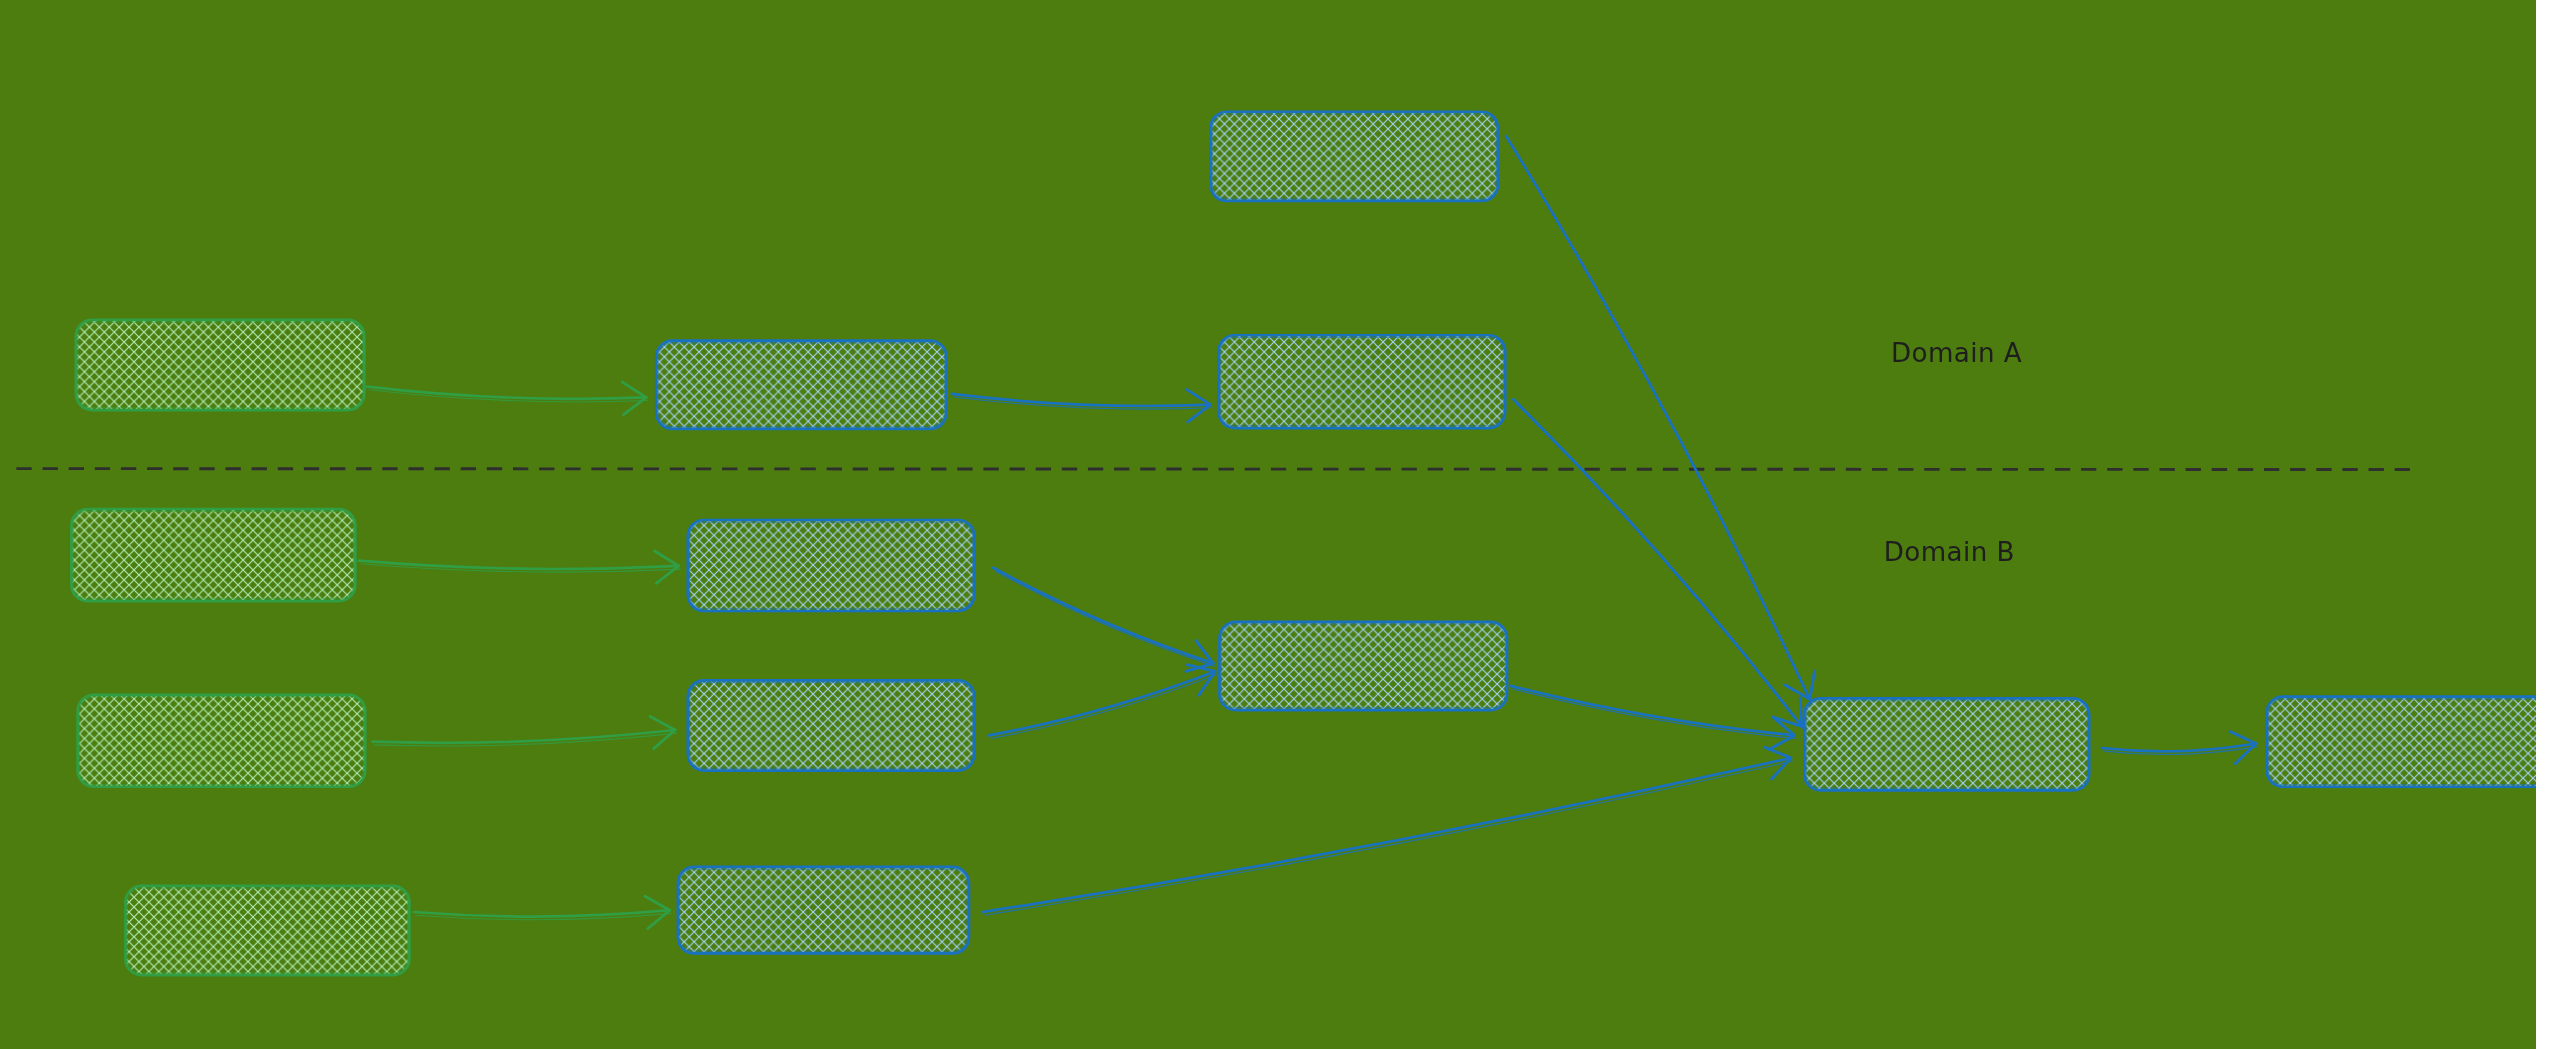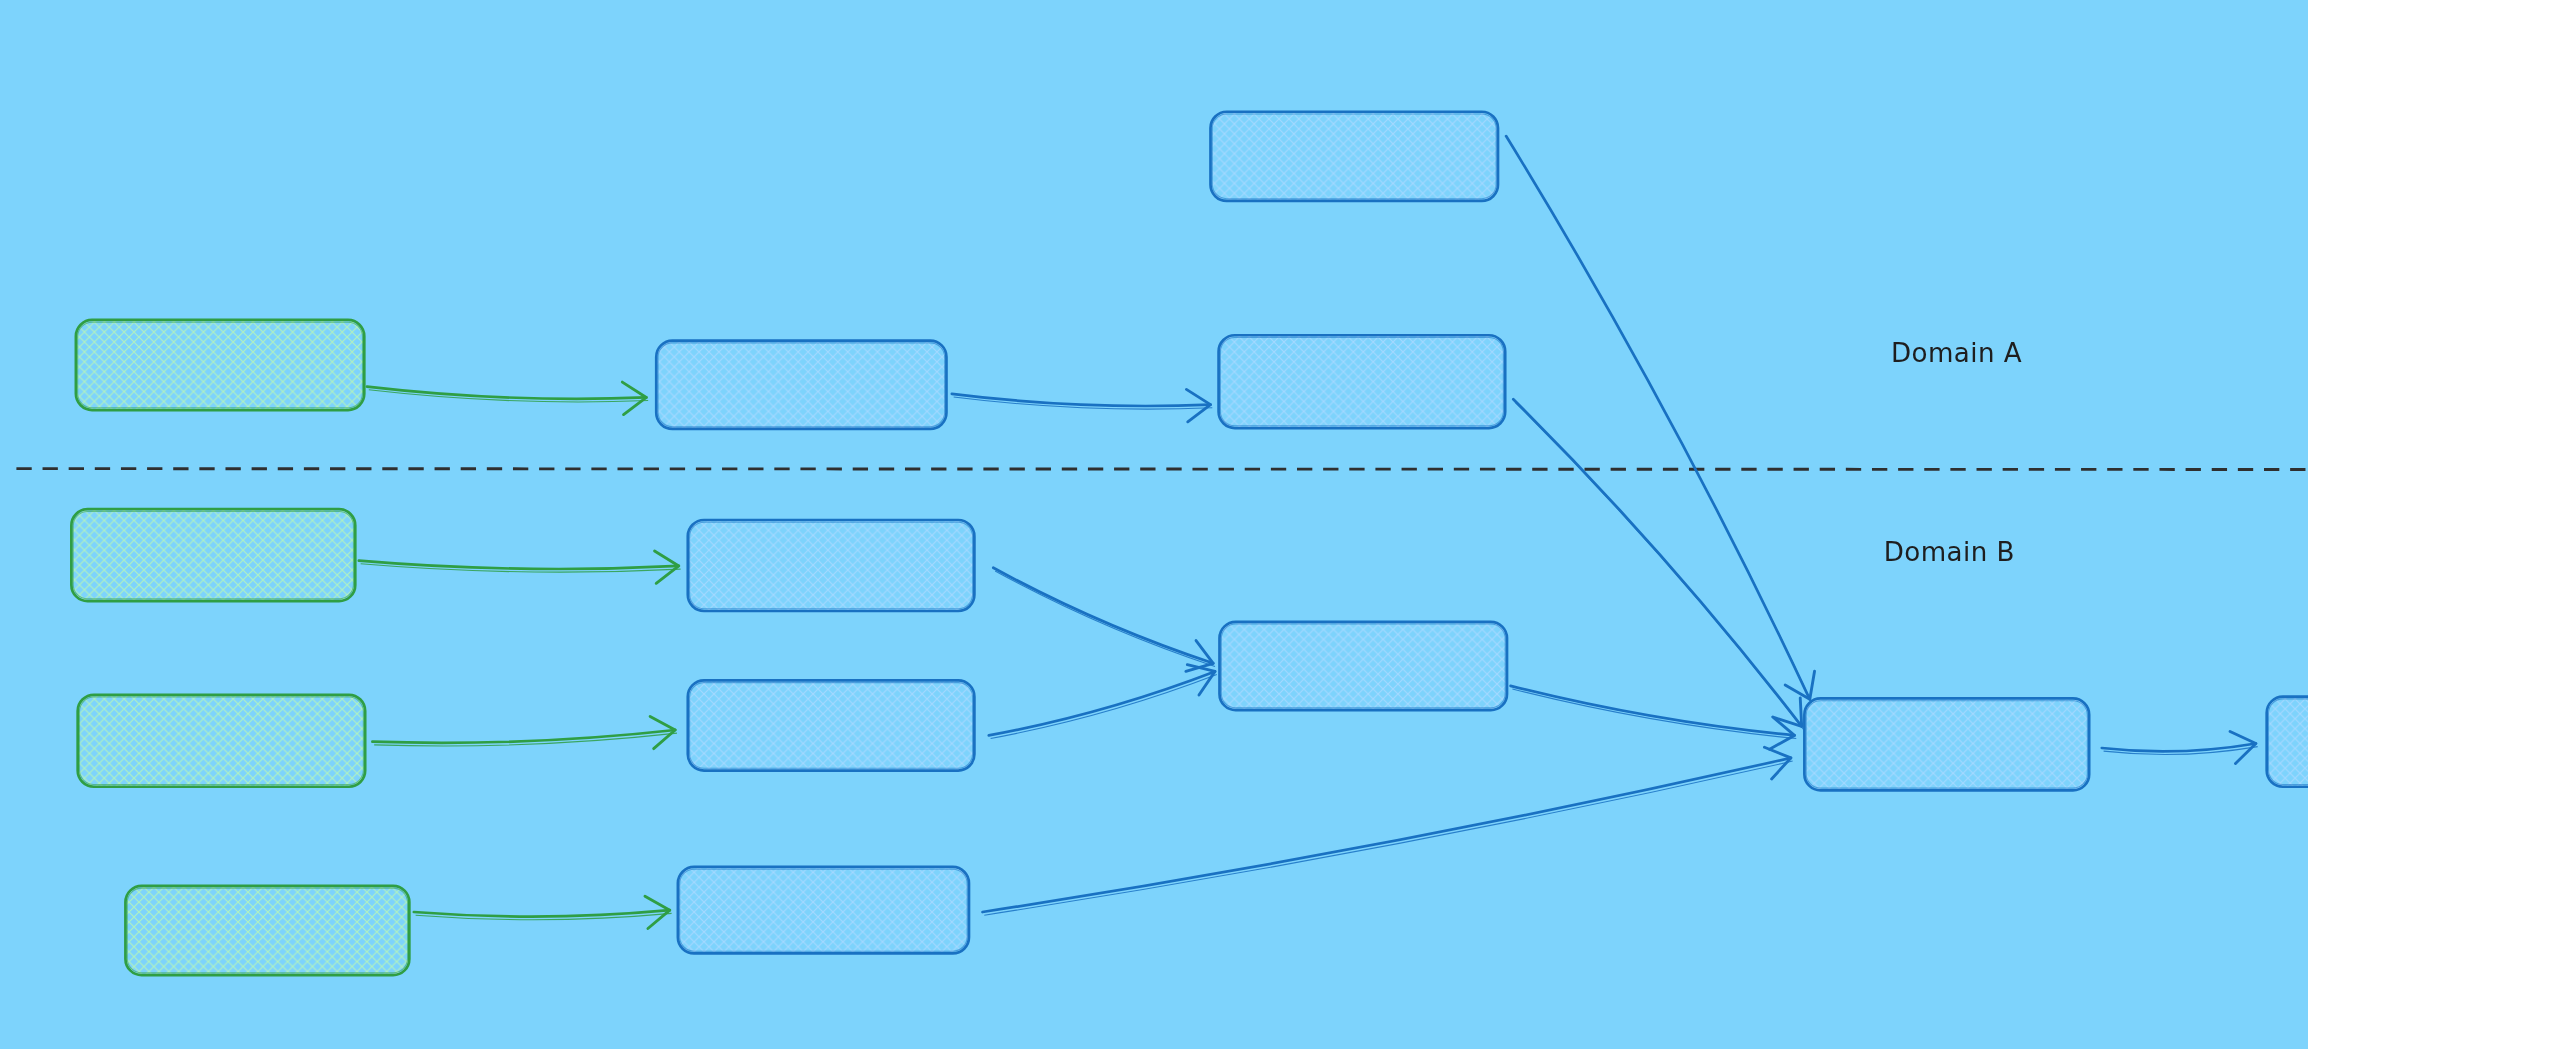--- a/index.html
+++ b/index.html
@@ -1,16 +1,16 @@
 <!DOCTYPE html>
 <html style="font-size:14.4px"><head>
 <meta charset="utf-8">
 <style>
   html,body{margin:0;padding:0;background:#ffffff;}
-  .stage{position:relative;width:2308px;height:1049px;background:#7dd3fc;overflow:hidden;}
+  .stage{position:relative;width:2536px;height:1049px;background:#4d7c0f;overflow:hidden;}
   svg{display:block;}
   .label{
     font-family:"DejaVu Sans", sans-serif;
     font-size:29px;
     letter-spacing:0.5px;
     fill:#1e1e1e;
   }
   marker{overflow:visible;}
 </style>
 </head>

